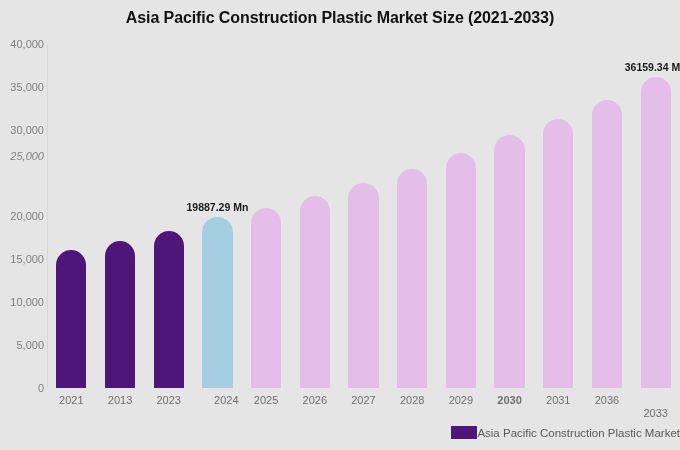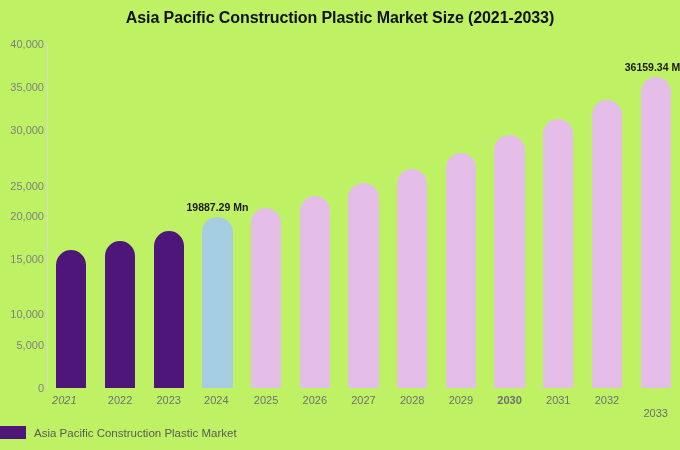--- a/index.html
+++ b/index.html
@@ -4,21 +4,21 @@
 <style>
   html, body {
     margin: 0;
     padding: 0;
     background: #ffffff;
   }
   #chart-root {
     position: relative;
     width: 680px;
     height: 450px;
-    background: #bef264;
+    background: #e5e5e5;
     font-family: "Liberation Sans", sans-serif;
     overflow: hidden;
   }
   #chart-title {
     position: absolute;
     top: 9px;
     left: 0;
     width: 680px;
     text-align: center;
     font-size: 16px;
@@ -86,22 +86,21 @@
     text-align: center;
     white-space: nowrap;
   }
   #legend {
     position: absolute;
     left: 0;
     top: 426px;
     width: 680px;
     display: flex;
     align-items: center;
-    justify-content: flex-start;
-    gap: 8px;
+    justify-content: flex-end;
   }
   #legend-swatch {
     width: 26px;
     height: 13px;
     background: #4F1679;
   }
   #legend-label {
     font-size: 11.5px;
     color: #5a5a5a;
     white-space: nowrap;
@@ -110,24 +109,24 @@
 </head>
 <body>
 
 <div id="chart-root">
 
   <div id="chart-title">Asia Pacific Construction Plastic Market Size (2021-2033)</div>
 
   <div id="y-labels">
       <div class="y-tick-label" style="top: 388px;">0</div>
       <div class="y-tick-label" style="top: 345px; padding-left: 20px;">5,000</div>
-      <div class="y-tick-label" style="top: 314px;">10,000</div>
+      <div class="y-tick-label" style="top: 302px;">10,000</div>
       <div class="y-tick-label" style="top: 259px;">15,000</div>
       <div class="y-tick-label" style="top: 216px;">20,000</div>
-      <div class="y-tick-label" style="top: 186px;">25,000</div>
+      <div class="y-tick-label" style="top: 156px; font-style: italic;">25,000</div>
       <div class="y-tick-label" style="top: 130px;">30,000</div>
       <div class="y-tick-label" style="top: 87px;">35,000</div>
       <div class="y-tick-label" style="top: 44px; padding-left: 40px;">40,000</div>
     </div>
 
   <div id="y-axis-line"></div>
 
   <div id="plot-area">
       <div class="bar-slot" style="left: 9.25154px; width: 30.1892px;">
         <div class="bar" style="height: 137.6px; background: rgb(79, 22, 121);"></div>
@@ -168,28 +167,28 @@
       <div class="bar-slot" style="left: 593.559px; width: 30.1892px;">
         <div class="bar" style="height: 310.97px; background: rgb(228, 190, 232);"></div>
       </div>
     </div>
 
   <div id="legend">
     <span id="legend-swatch"></span>
     <span id="legend-label">Asia Pacific Construction Plastic Market</span>
   </div>
 
-<div class="x-tick-label" style="left: 40px; width: 48.6923px; font-style: italic;">2021</div>
-    <div class="x-tick-label" style="left: 95.6923px; width: 48.6923px;">2022</div>
+<div class="x-tick-label" style="left: 47px; width: 48.6923px;">2021</div>
+    <div class="x-tick-label" style="left: 95.6923px; width: 48.6923px;">2013</div>
     <div class="x-tick-label" style="left: 144.385px; width: 48.6923px;">2023</div>
-    <div class="x-tick-label" style="left: 192px; width: 48.6923px; text-align: center;">2024</div>
+    <div class="x-tick-label" style="left: 202px; width: 48.6923px; text-align: center;">2024</div>
     <div class="bar-label" style="left: 217.423px; transform: translateX(-50%); top: 200.969px;">19887.29 Mn</div>
     <div class="x-tick-label" style="left: 241.769px; width: 48.6923px;">2025</div>
     <div class="x-tick-label" style="left: 290.462px; width: 48.6923px;">2026</div>
     <div class="x-tick-label" style="left: 339.154px; width: 48.6923px;">2027</div>
     <div class="x-tick-label" style="left: 387.846px; width: 48.6923px;">2028</div>
     <div class="x-tick-label" style="left: 436.538px; width: 48.6923px;">2029</div>
     <div class="x-tick-label" style="left: 485.231px; width: 48.6923px; font-weight: bold;">2030</div>
     <div class="x-tick-label" style="left: 533.923px; width: 48.6923px;">2031</div>
-    <div class="x-tick-label" style="left: 582.615px; width: 48.6923px;">2032</div>
+    <div class="x-tick-label" style="left: 582.615px; width: 48.6923px;">2036</div>
     <div class="x-tick-label" style="left: 631.308px; width: 48.6923px; margin-top: 13px;">2033</div>
     <div class="bar-label" style="left: 655.654px; transform: translateX(-50%); top: 61.0297px;">36159.34 Mn</div>
   </div>
 
 </body></html>

